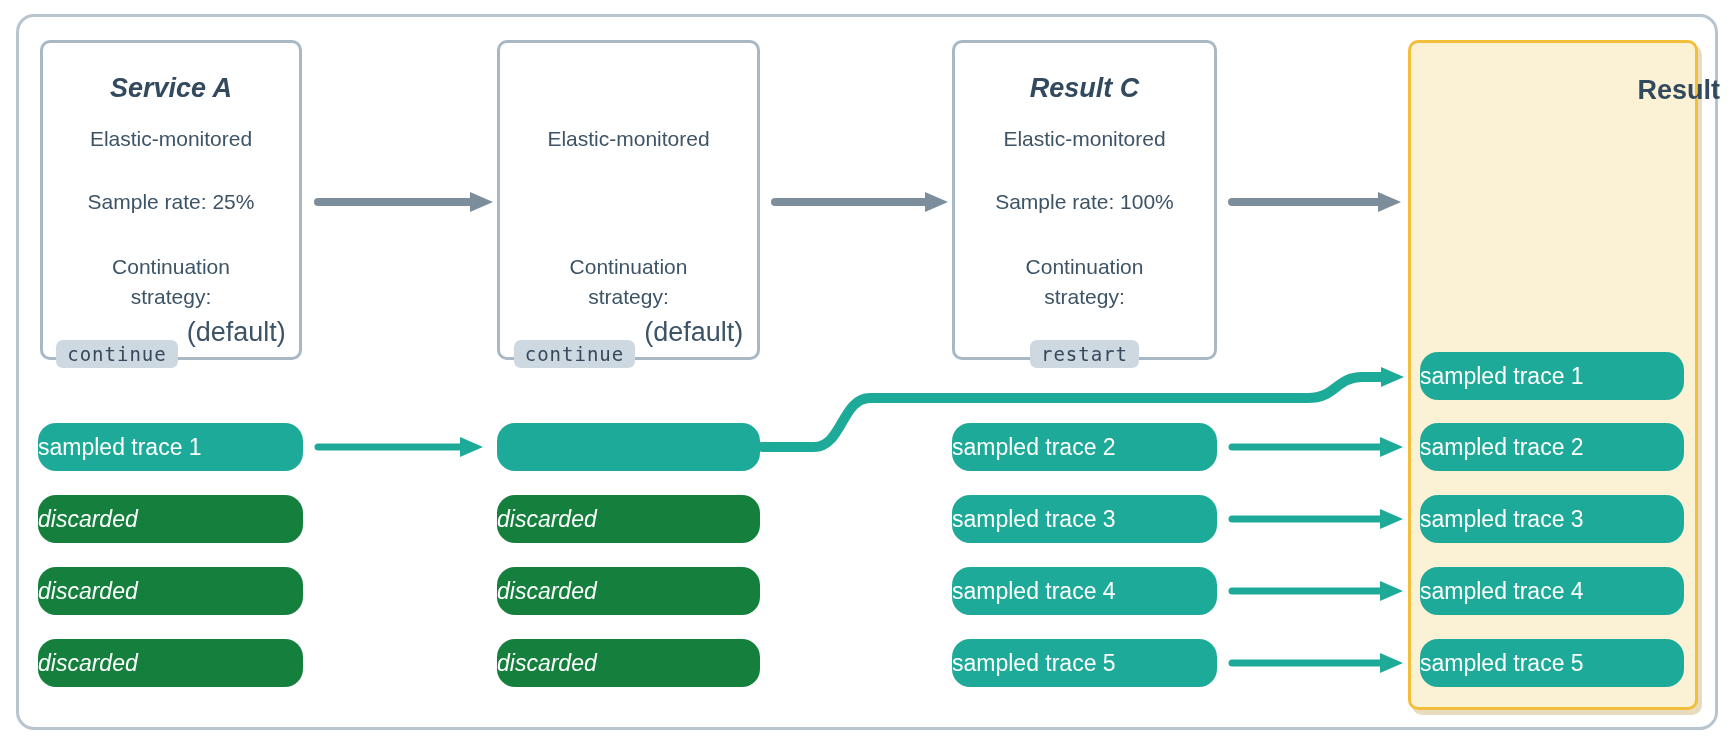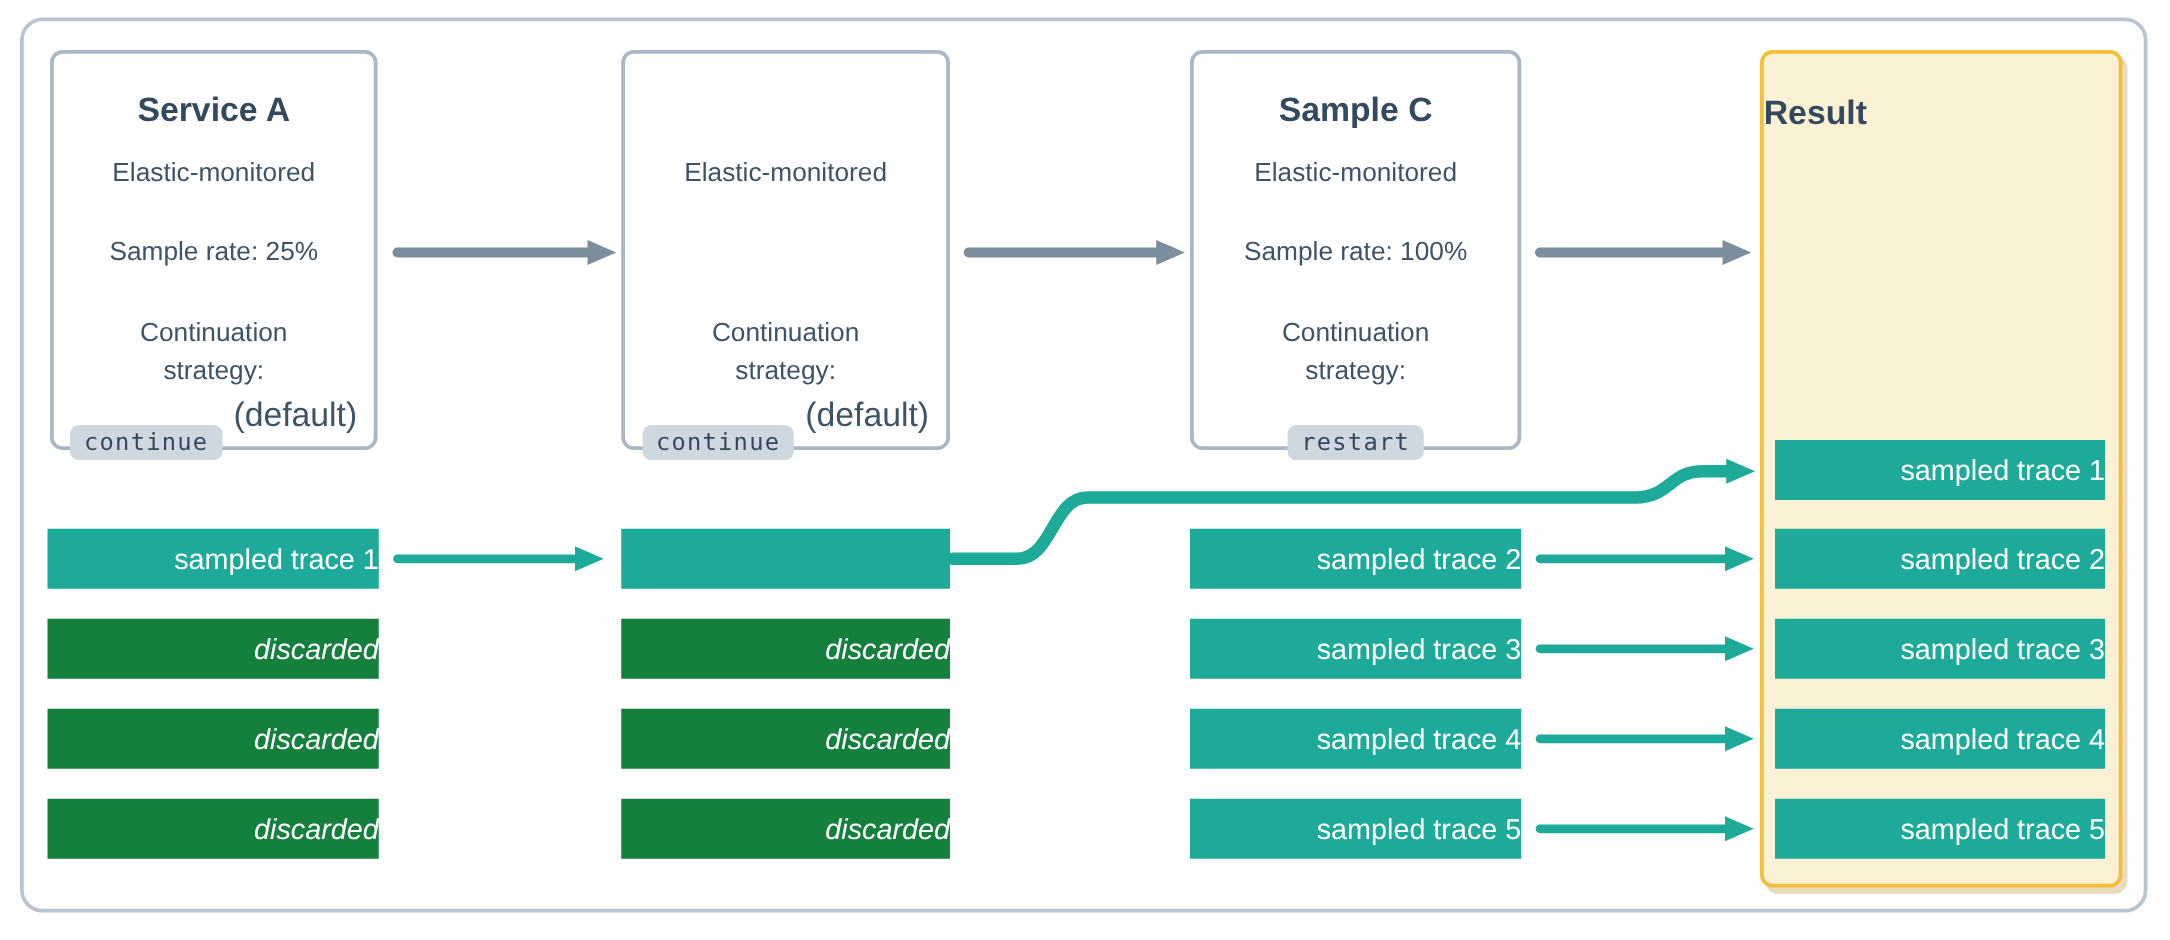--- a/index.html
+++ b/index.html
@@ -14,47 +14,47 @@
   .arrows{position:absolute;left:0;top:0;width:1736px;height:752px;pointer-events:none;}
   .arrows path.gray{stroke-width:8;fill:none;stroke-linecap:round;}
   .arrows path.teal{stroke-width:7;fill:none;stroke-linecap:round;}
   .arrows path.teal-curve{stroke-width:10;fill:none;stroke-linecap:round;}
 
   .service{
     position:absolute;top:40px;height:320px;border:3px solid #A9B8C5;
     border-radius:10px;box-sizing:border-box;background:transparent;
   }
   .svc-title{position:absolute;left:0;top:30px;width:100%;text-align:center;
-    font-size:27px;font-weight:700;color:#334A5E;}
+    font-size:27px;font-weight:700;color:#334A5E;font-style:italic;}
   .svc-line{position:absolute;left:0;width:100%;text-align:center;
     font-size:21px;font-weight:500;color:#3D5366;}
   .line-subtitle{top:84px;}
   .line-sample{top:147px;}
   .line-strat1{top:212px;}
   .line-strat2{top:242px;}
   .chip-row{position:absolute;left:0;top:272px;width:100%;height:34px;
     display:flex;align-items:center;justify-content:center;gap:9px;}
   .chip{
     background:#CDD8E1;color:#37485A;border-radius:7px;padding:3px 11px;
     font-family:"DejaVu Sans Mono",monospace;font-size:19px;letter-spacing:1px;margin-top:44px;
   }
   .chip-suffix{font-size:27px;color:#3D5366;}
   .chip-suffix:empty{display:none;}
 
   .result-box{
     position:absolute;left:1408px;top:40px;width:290px;height:670px;
     border:3px solid #F3BF3B;border-radius:10px;box-sizing:border-box;
     background:#FBF1D4;box-shadow:4px 5px 0 rgba(190,155,70,0.35);
   }
-  .result-title{position:absolute;left:0;top:32px;width:100%;text-align:left;
-    font-size:27px;font-weight:700;color:#334A5E;}
+  .result-title{position:absolute;left:0;top:32px;width:100%;text-align:right;
+    font-size:27px;font-weight:700;color:#334A5E;padding-left:25px;}
 
   .trace{
-    position:absolute;height:48px;border-radius:0;line-height:48px;
-    text-align:right;color:#ffffff;font-size:23px;font-weight:500;
+    position:absolute;height:48px;border-radius:18px;line-height:48px;
+    text-align:left;color:#ffffff;font-size:23px;font-weight:500;
   }
   .trace.sampled{background:#1EAA99;}
   .trace.discarded{background:#15803d;font-style:italic;}
 
   .lane-a{left:38px;width:265px;}
   .lane-b{left:497px;width:263px;}
   .lane-c{left:952px;width:265px;}
   .lane-r{left:1420px;width:264px;}
   .r1{top:423px;}.r2{top:495px;}.r3{top:567px;}.r4{top:639px;}
   .rr0{top:352px;}.rr1{top:423px;}.rr2{top:495px;}.rr3{top:567px;}.rr4{top:639px;}
@@ -102,21 +102,21 @@
     <div class="svc-line line-subtitle">Elastic-monitored</div>
     <div class="svc-line line-strat1">Continuation</div>
     <div class="svc-line line-strat2">strategy:</div>
     <div class="chip-row">
       <span class="chip">continue</span>
       <span class="chip-suffix">(default)</span>
     </div>
   </div>
 
   <div class="service" style="left:952px;width:265px;">
-    <div class="svc-title">Sample C</div>
+    <div class="svc-title">Result C</div>
     <div class="svc-line line-subtitle">Elastic-monitored</div>
     <div class="svc-line line-sample">Sample rate: 100%</div>
     <div class="svc-line line-strat1">Continuation</div>
     <div class="svc-line line-strat2">strategy:</div>
     <div class="chip-row">
       <span class="chip">restart</span>
 
     </div>
   </div>
 

